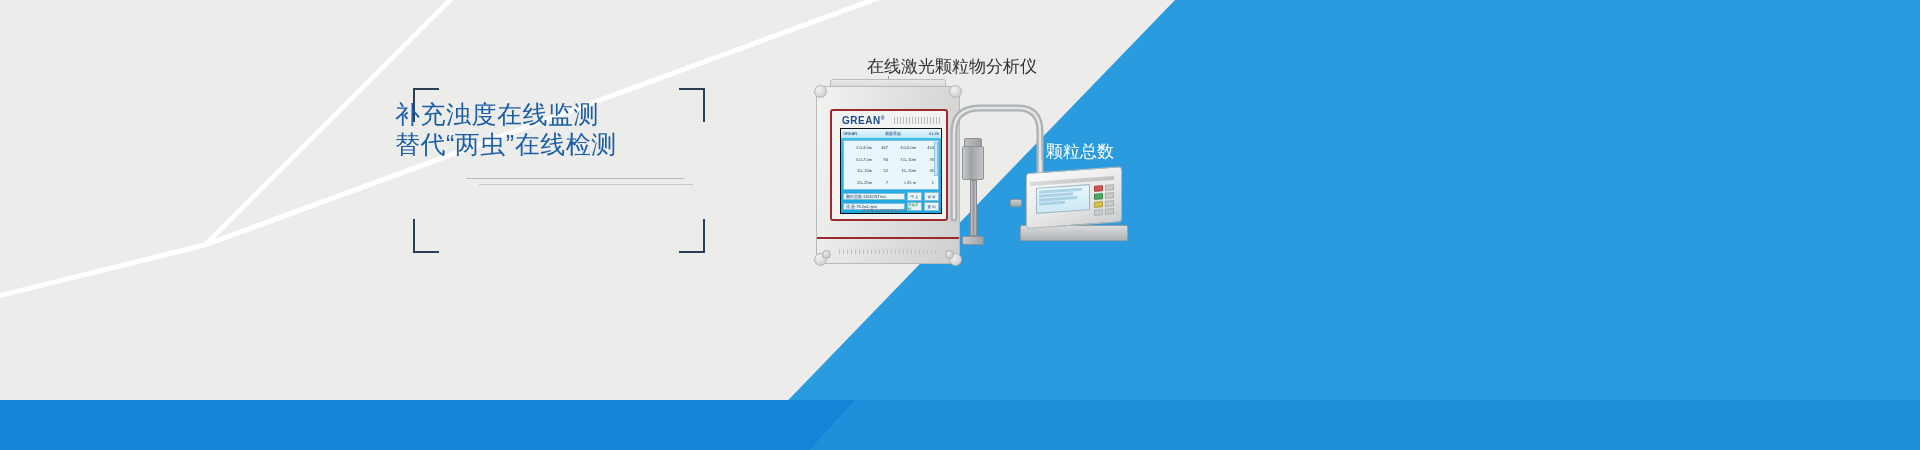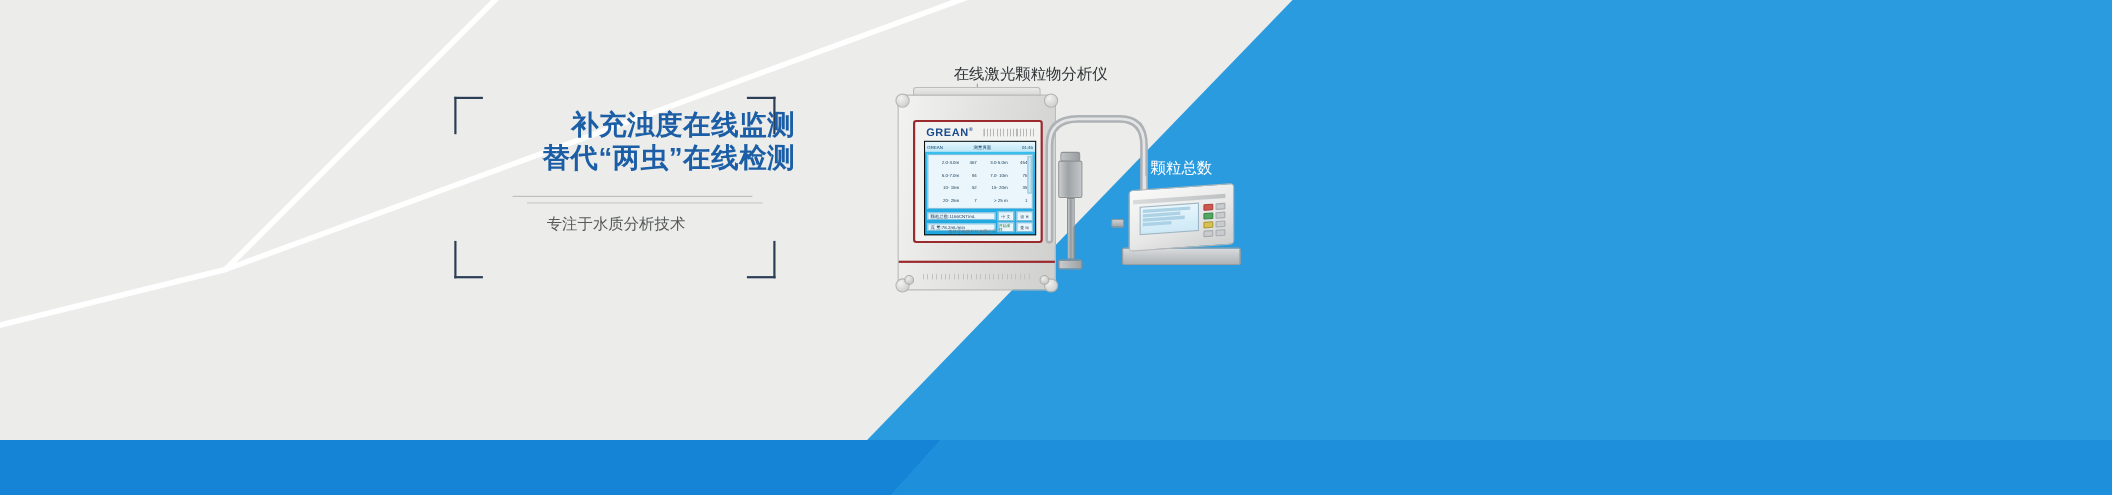--- a/index.html
+++ b/index.html
@@ -31,23 +31,23 @@
     border-color:#2C3E56; border-style:solid;
   }
   .bracket.tl { left:0; top:0; border-width:2px 0 0 2px; }
   .bracket.tr { right:0; top:0; border-width:2px 2px 0 0; }
   .bracket.bl { left:0; bottom:0; border-width:0 0 2px 2px; }
   .bracket.br { right:0; bottom:0; border-width:0 2px 2px 0; }
 
   .headline {
     position:absolute;
     left:-18px; top:11px; width:328px;
-    text-align:right;
+    text-align:left;
     color:#1B5EA6;
-    font-weight:bold;
+    font-weight:normal;
     font-size:25px;
     line-height:30px;
     letter-spacing:0.5px;
     white-space:nowrap;
   }
   .headline .l1 { display:block; }
   .headline .l2 { display:block; }
 
   .divider {
     position:absolute;
@@ -67,21 +67,21 @@
     text-align:center;
     color:#56585A;
     font-size:14px;
     line-height:23px;
     white-space:nowrap;
   }
 
   
   .callout {
     position:absolute;
-    font-size:14px;
+    font-size:17px;
     color:#2F3336;
     white-space:nowrap;
     line-height:14px;
   }
   .callout.c1 { left:867px; top:60px; }
   .callout.c2 { left:1046px; top:145px; color:#ffffff; }
 
   .leader {
     position:absolute;
     background:#9AA0A4;
@@ -335,21 +335,20 @@
 
     <div class="headline">
       <span class="l1">补充浊度在线监测</span>
       <span class="l2">替代“两虫”在线检测</span>
     </div>
 
     <span class="divider"></span>
     <span class="divider d2"></span>
 
     <div class="subtitle">
-      <div>专注于水质分析技术</div>
     </div>
   </div>
 
   <div class="callout c1">在线激光颗粒物分析仪</div>
   <span class="leader" style="left:888px; top:76px; width:1px; height:12px;"></span>
 
   <div class="analyzer">
     <div class="an-top-lip"></div>
     <div class="an-body">
       <span class="an-knob k1"></span>

